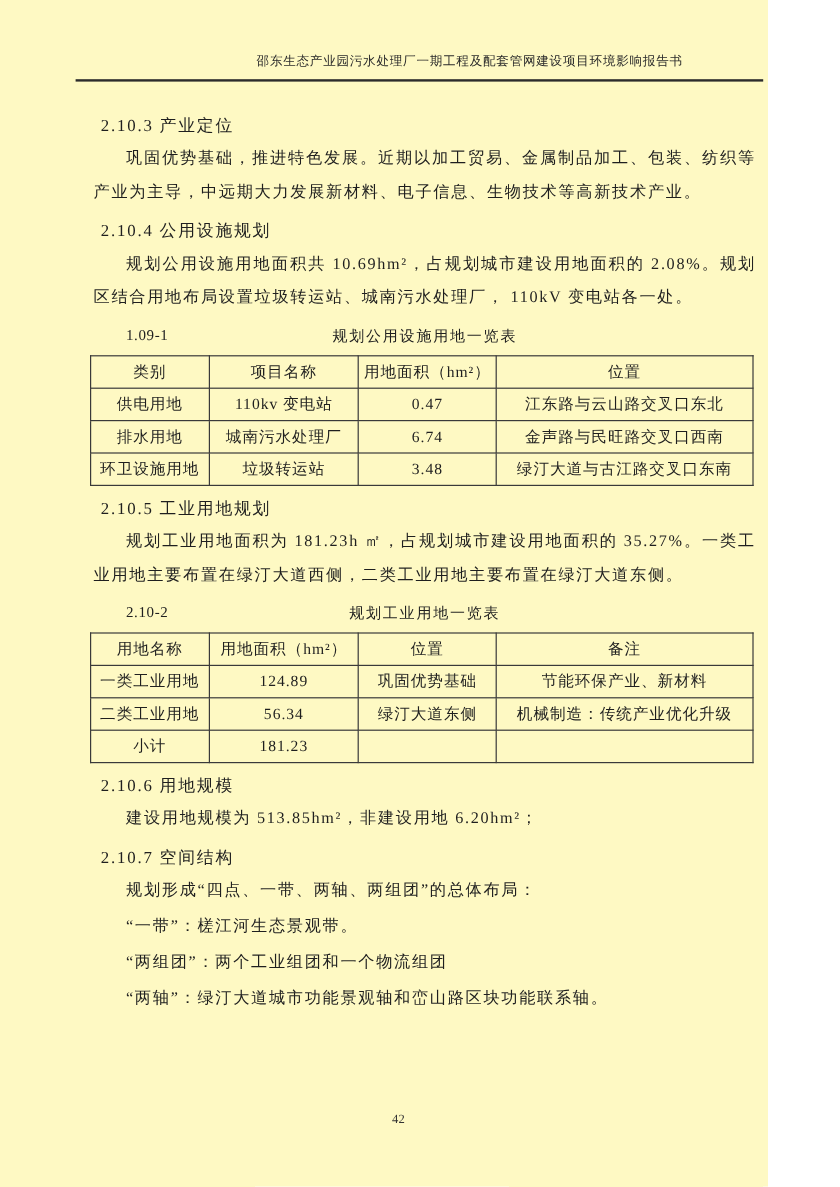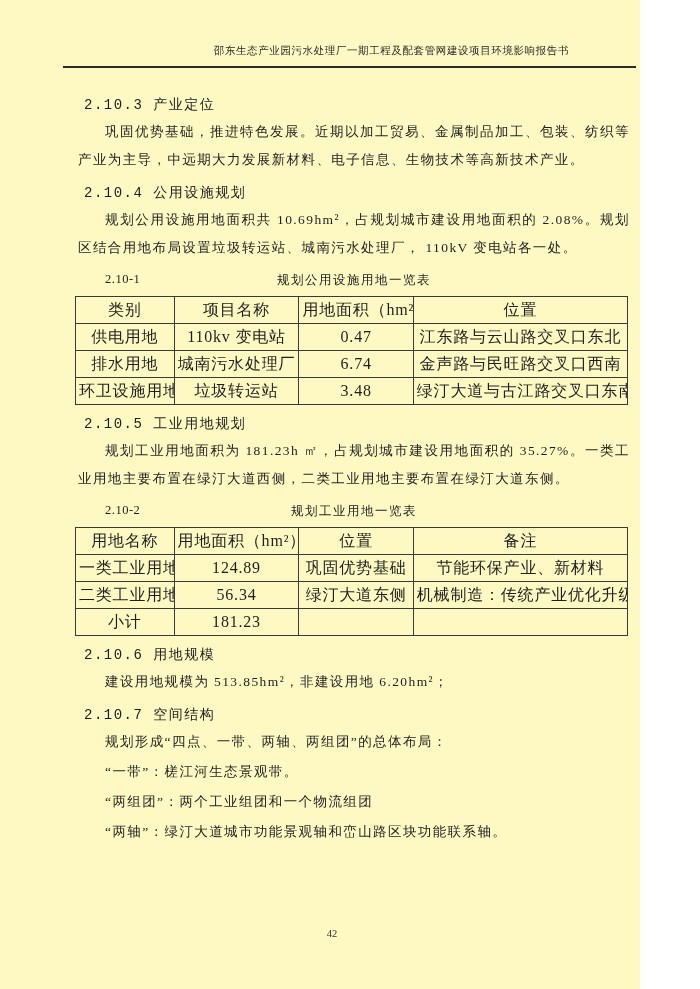--- a/index.html
+++ b/index.html
@@ -17,35 +17,35 @@
     white-space:nowrap;
   }
   .header-rule {
     position:absolute; top:66px; left:63px; width:573px;
     border-top:2px solid #2c2c2c; height:0;
   }
   .content { position:absolute; left:78px; top:86px; width:552px; }
 
   h3.sec {
     font-size:14px; font-weight:normal;
-    margin:10px 0 4px 6px; letter-spacing:1.5px;font-family:Liberation Mono, monospace;
+    margin:10px 0 4px 6px; letter-spacing:1.5px;
   }
   p.body {
     font-size:13.5px; line-height:28px; margin:2px 0 2px 0;
     text-indent:2em; text-align:justify; letter-spacing:1.4px;
   }
   p.oneline { text-align:left; }
 
   .table-cap { position:relative; height:22px; margin:10px 0 2px 0; font-size:12.5px; }
   .cap-no { position:absolute; left:27px; top:0; letter-spacing:0.5px; }
   .cap-title { display:block; text-align:center; letter-spacing:1.5px; }
 
   table.doc {
     width:553px; margin-left:-3px; margin-bottom:4px;
-    border-collapse:collapse; font-size:16px; table-layout:fixed;
+    border-collapse:collapse; font-size:13px; table-layout:fixed;
   }
   table.doc th, table.doc td {
     border:1px solid #3a3a3a; height:24px;
     text-align:center; vertical-align:middle;
     font-weight:normal; padding:1px 3px; letter-spacing:0.8px;
     overflow:hidden; white-space:nowrap;
   }
   .c1 { width:17.5%; } .c2 { width:22.5%; } .c3 { width:20.5%; } .c4 { width:39.5%; }
 
   .gap-lg { margin-top:24px; }
@@ -66,21 +66,21 @@
 
   <div class="content">
 
     <h3 class="sec">2.10.3 产业定位</h3>
     <p class="body">巩固优势基础，推进特色发展。近期以加工贸易、金属制品加工、包装、纺织等产业为主导，中远期大力发展新材料、电子信息、生物技术等高新技术产业。</p>
 
     <h3 class="sec">2.10.4 公用设施规划</h3>
     <p class="body">规划公用设施用地面积共 10.69hm²，占规划城市建设用地面积的 2.08%。规划区结合用地布局设置垃圾转运站、城南污水处理厂， 110kV 变电站各一处。</p>
 
     <div class="table-cap">
-      <span class="cap-no">2.10-1</span>
+      <span class="cap-no">1.09-1</span>
       <span class="cap-title">规划公用设施用地一览表</span>
     </div>
     <table class="doc">
       <thead>
         <tr>
           <th class="c1">类别</th>
           <th class="c2">项目名称</th>
           <th class="c3">用地面积（hm²）</th>
           <th class="c4">位置</th>
         </tr>

